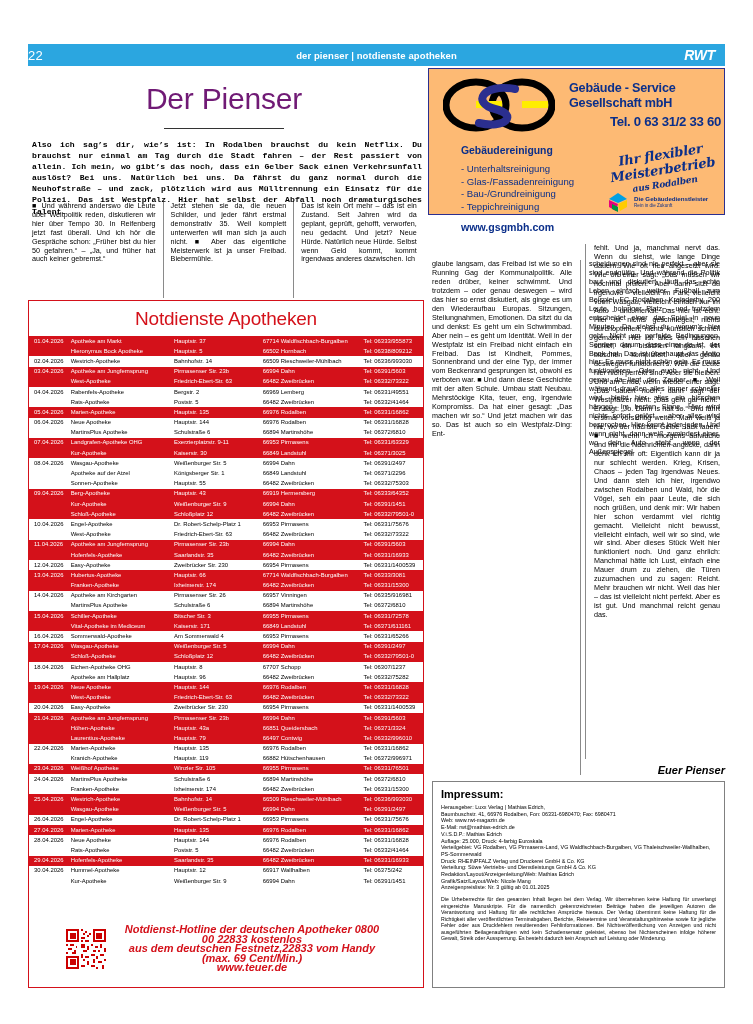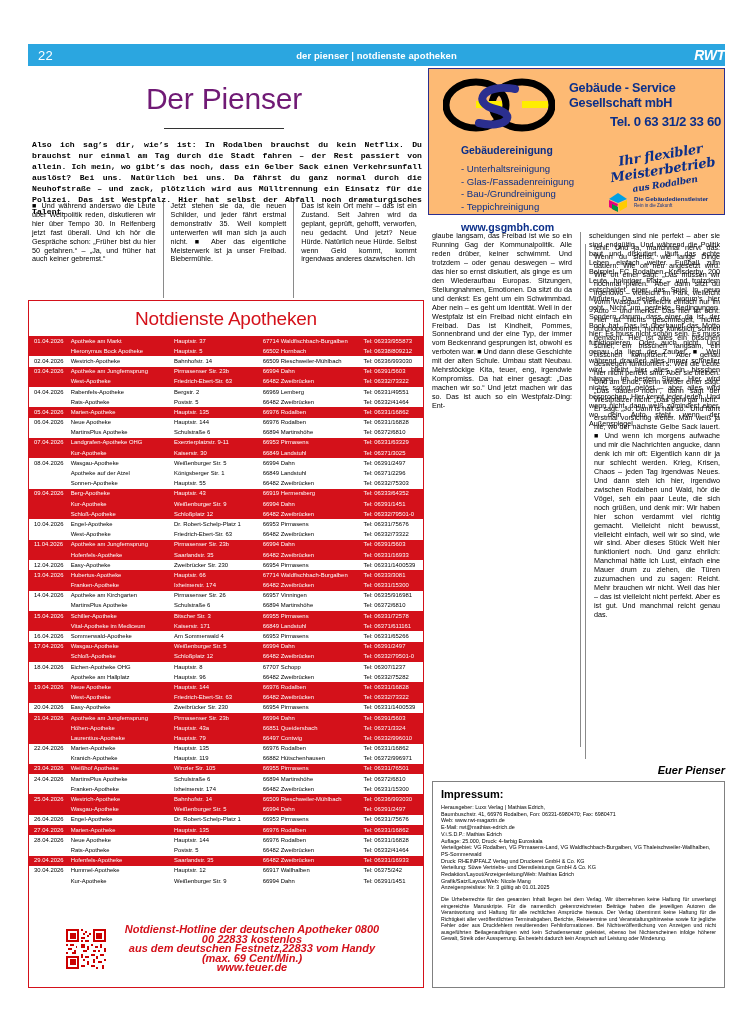--- a/index.html
+++ b/index.html
@@ -13,29 +13,29 @@
     position: relative;
   }
 
   
   .page-header {
     position:absolute; left:28px; top:44px; width:697px; height:22px;
     background:#2ba6e0; color:#ffffff;
     display:flex; align-items:center;
   }
   .page-header .pagenum {
-    font-size:13px; font-weight:400; padding-left:10px; width:90px;
+    font-size:13px; font-weight:400; width:90px;
     letter-spacing:.3px;
   }
   .page-header .section {
     flex:1; text-align:center; font-size:9.5px; font-weight:bold;
     letter-spacing:.1px;
   }
   .page-header .brand {
-    width:90px; text-align:right; 
+    width:90px; text-align:right; padding-right:10px;
     font-size:14px; font-weight:bold; font-style:italic; letter-spacing:-.3px;
   }
 
   
   .masthead { position:absolute; left:28px; top:70px; width:392px; text-align:center; }
   .masthead h1 {
     margin:12px; font-weight:400; font-size:30px; letter-spacing:-.2px;
     line-height:34px; color:#701a75;
   }
   .masthead .rule {
@@ -128,21 +128,21 @@
     display:flex; align-items:center; justify-content:center; gap:12px;
   }
   .qr { width:40px; height:40px; }
   .hotline-txt {
     color:#d4111a; font-size:11px; line-height:9.6px; font-style:italic;
     font-weight:bold; text-align:center; width:268px;
   }
 
   
   .rcols {
-    position:absolute; left:432px; top:232px; width:296px; height:515px;
+    position:absolute; left:432px; top:260px; width:296px; height:515px;
     display:flex;
   }
   .rcols .col {
     width:148px; font-size:7.2px; line-height:8.95px; text-align:justify;
     padding-right:8px; hyphens:auto;
   }
   .rcols .col + .col { border-left:0.6px solid #8a8a8a; padding-left:8px; width:148px; }
   .rcols p { margin:0; }
   .signoff {
     position:absolute; left:432px; top:764px; width:293px; text-align:right;

